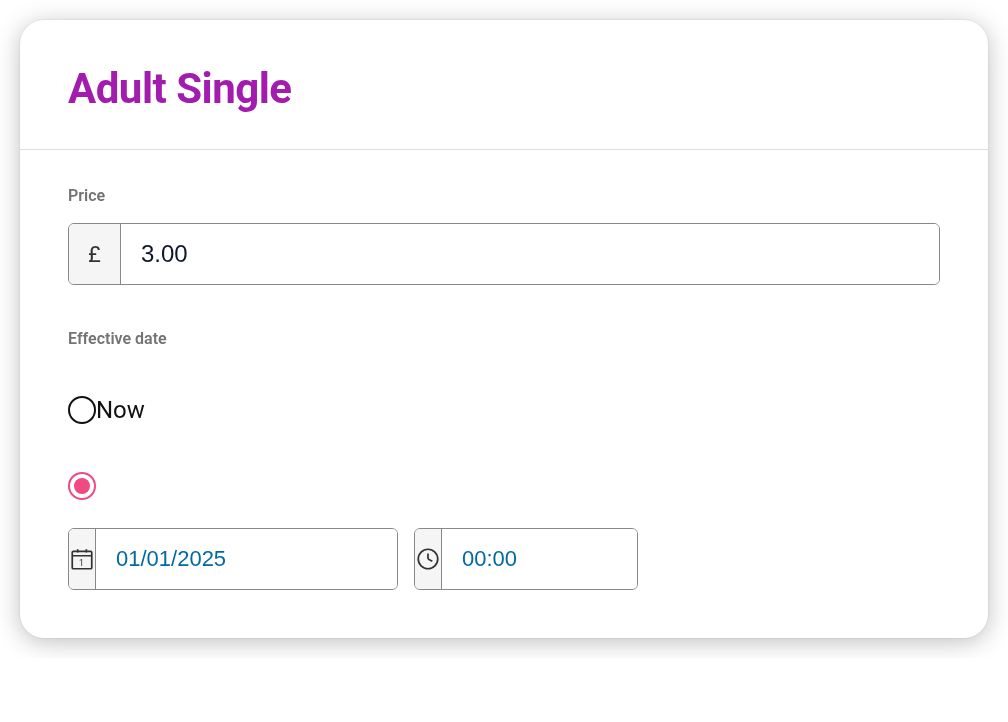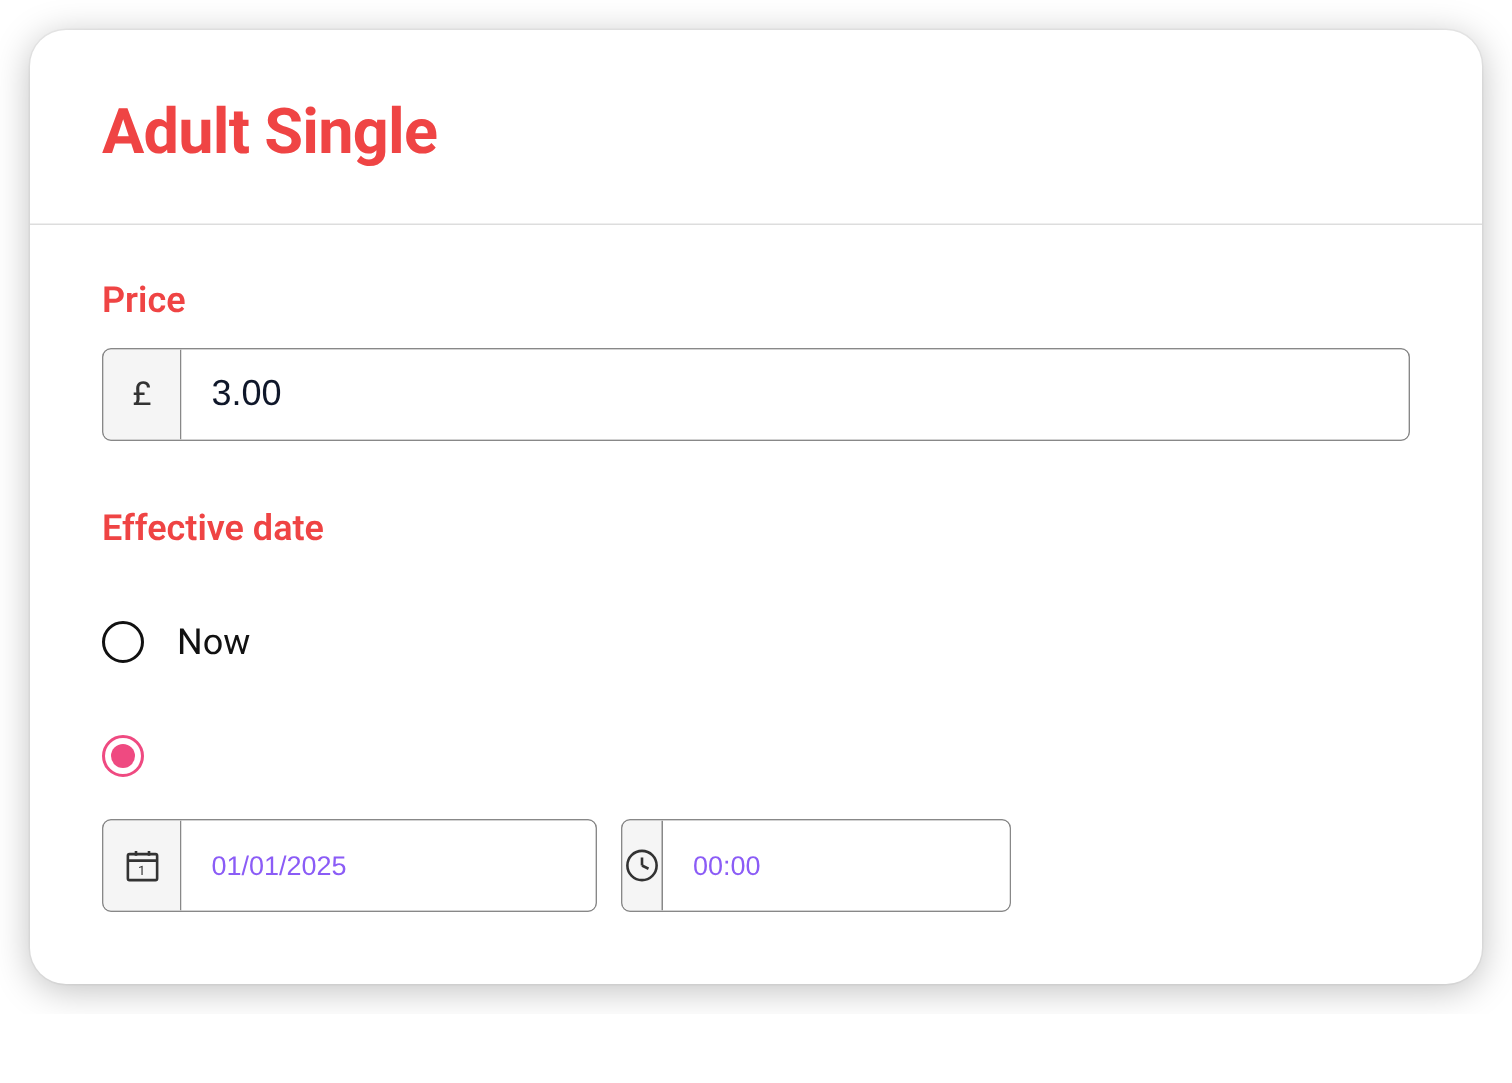--- a/index.html
+++ b/index.html
@@ -18,35 +18,35 @@
       border-radius: 24px;
       box-shadow: 0 4px 24px rgba(0,0,0,0.25), 0 0 0 1px rgba(0,0,0,0.04);
       overflow: hidden;
     }
     .card-header {
       padding: 44px 48px 36px 48px;
     }
     .card-title {
       font-size: 42px;
       font-weight: 700;
-      color: #ef4444;
+      color: #a21caf;
       letter-spacing: -0.5px;
     }
     .divider {
       height: 1px;
       background: #ddd;
       width: 100%;
     }
     .card-body {
       padding: 36px 48px 48px 48px;
     }
     .field-label {
-      font-size: 24px;
+      font-size: 16px;
       font-weight: 600;
-      color: #ef4444;
+      color: #737373;
       margin-bottom: 18px;
     }
     .input-group {
       display: flex;
       border: 1px solid #888;
       border-radius: 6px;
       overflow: hidden;
       height: 62px;
       margin-bottom: 44px;
     }
@@ -68,21 +68,20 @@
       padding: 0 20px;
       color: #0f172a;
       background: #fff;
     }
     .radio-group {
       margin-bottom: 28px;
     }
     .radio-option {
       display: flex;
       align-items: center;
-      gap: 22px;
       margin-bottom: 18px;
       cursor: pointer;
       margin-top: 48px;
     }
     .radio-circle {
       width: 28px;
       height: 28px;
       border-radius: 50%;
       border: 2px solid #111;
       display: flex;
@@ -112,37 +111,37 @@
       display: flex;
       border: 1px solid #888;
       border-radius: 6px;
       overflow: hidden;
       height: 62px;
     }
     .dt-group.date {
       width: 330px;
     }
     .dt-group.time {
-      width: 260px;
+      width: 224px;
     }
     .dt-prefix {
       width: 52px;
       background: #f5f5f5;
       border-right: 1px solid #888;
       display: flex;
       align-items: center;
       justify-content: center;
     }
     .dt-input {
       flex: 1;
       border: none;
       outline: none;
-      font-size: 18px;
+      font-size: 22px;
       padding: 0 20px;
-      color: #8b5cf6;
+      color: #0369a1;
       background: #fff;
     }
     .icon-svg {
       width: 26px;
       height: 26px;
     }
   </style>
 </head>
 <body>
 

